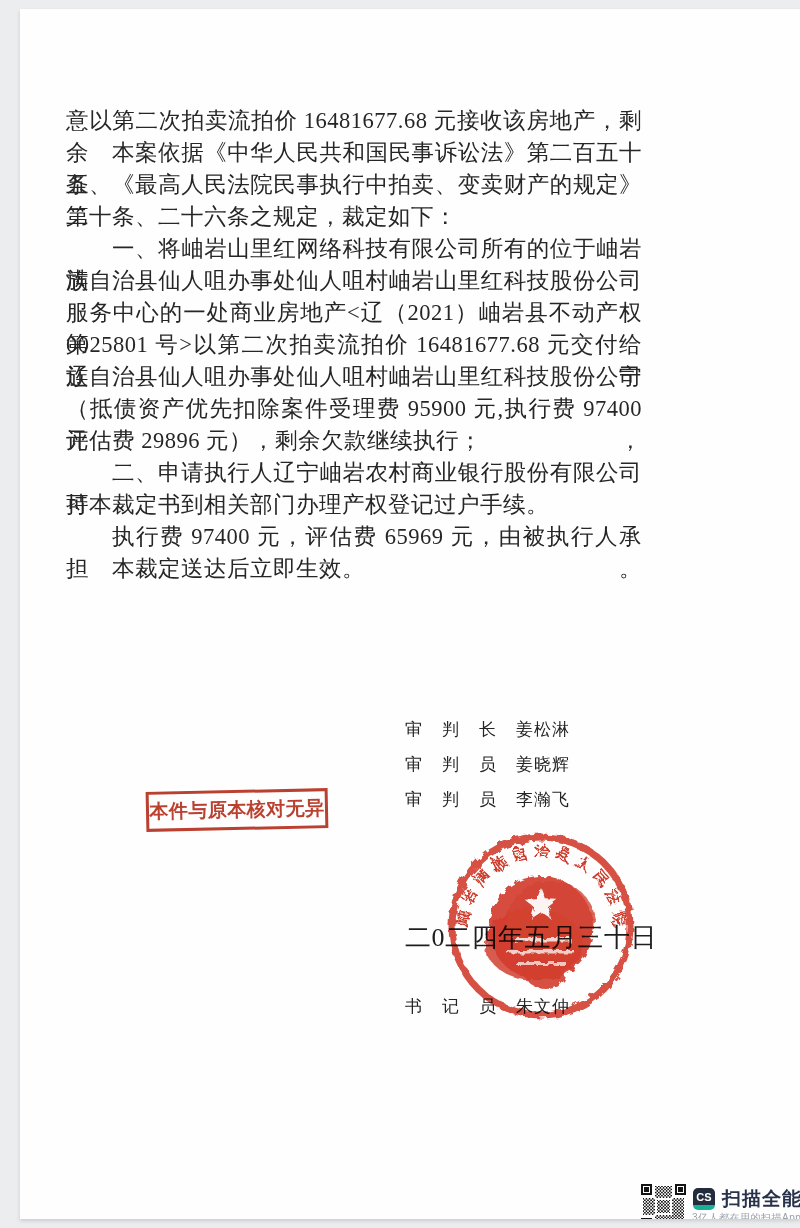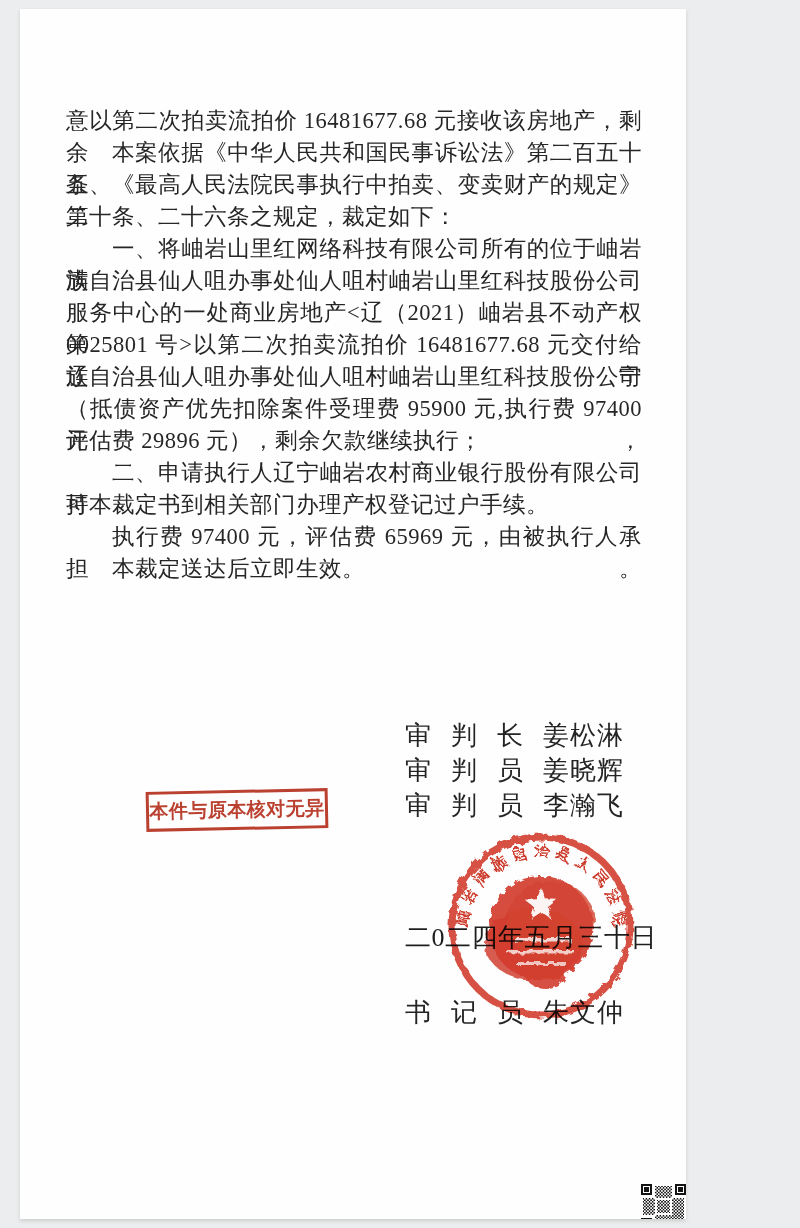--- a/index.html
+++ b/index.html
@@ -2,38 +2,38 @@
 <html><head>
 <meta charset="utf-8">
 <style>
   html,body{margin:0;padding:0;}
   .stage{
     position:relative;width:800px;height:1228px;
     background:#ecedee;overflow:hidden;
     font-family:"Liberation Serif","DejaVu Serif",serif;
   }
   .page{
-    position:absolute;left:20px;top:9px;width:666px;height:1210px;
+    position:absolute;left:20px;top:9px;width:780px;height:1210px;
     background:#fefefe;overflow:hidden;
     box-shadow:0 2px 4px rgba(0,0,0,.14);
   }
   
   .doc-body{
     position:absolute;left:46px;top:96px;width:576px;
     color:#262626;font-size:22.5px;letter-spacing:.5px;
   }
   .bodyline{
     height:32px;line-height:32px;white-space:nowrap;
     text-align:justify;text-align-last:justify;text-justify:inter-character;
     white-space:normal;overflow:visible;
   }
   .bodyline.short{text-align-last:left;}
   .bodyline.indent{text-indent:46px;}
   
-  .sig-row{position:absolute;left:385px;color:#242424;font-size:26px;white-space:nowrap;}
+  .sig-row{position:absolute;left:385px;color:#242424;font-size:17px;white-space:nowrap;}
   .sig-role{letter-spacing:20px;}
   .sig-name{letter-spacing:1px;}
   .date-row{position:absolute;left:385px;top:911px;color:#1e1e1e;font-size:26px;
     letter-spacing:.5px;z-index:6;mix-blend-mode:multiply;white-space:nowrap;}
   .clerk-row{top:986px;z-index:6;mix-blend-mode:multiply;}
   
   .verify-stamp{
     position:absolute;left:126px;top:781px;width:176px;height:34px;
     border:3px solid #b5301f;color:#b5301f;
     display:flex;align-items:center;justify-content:center;

